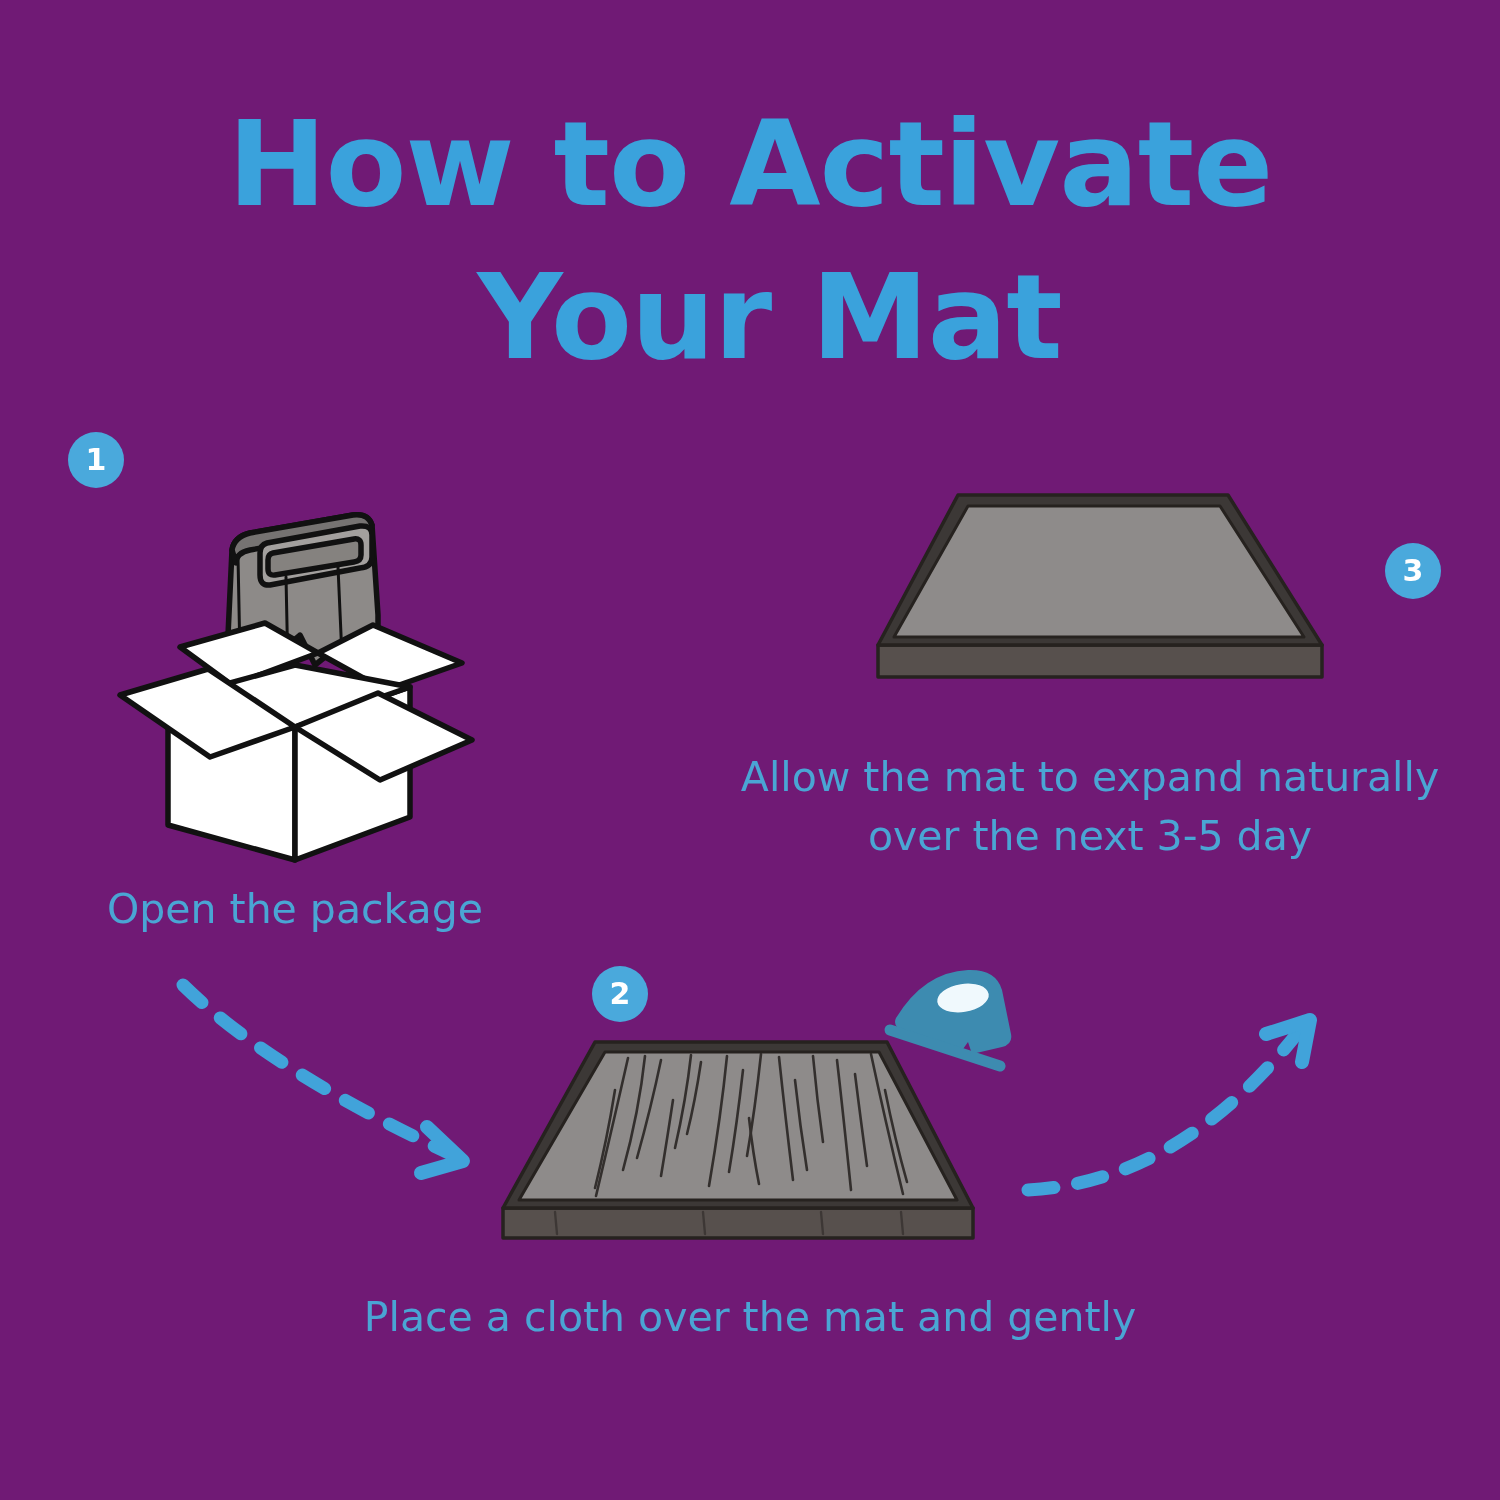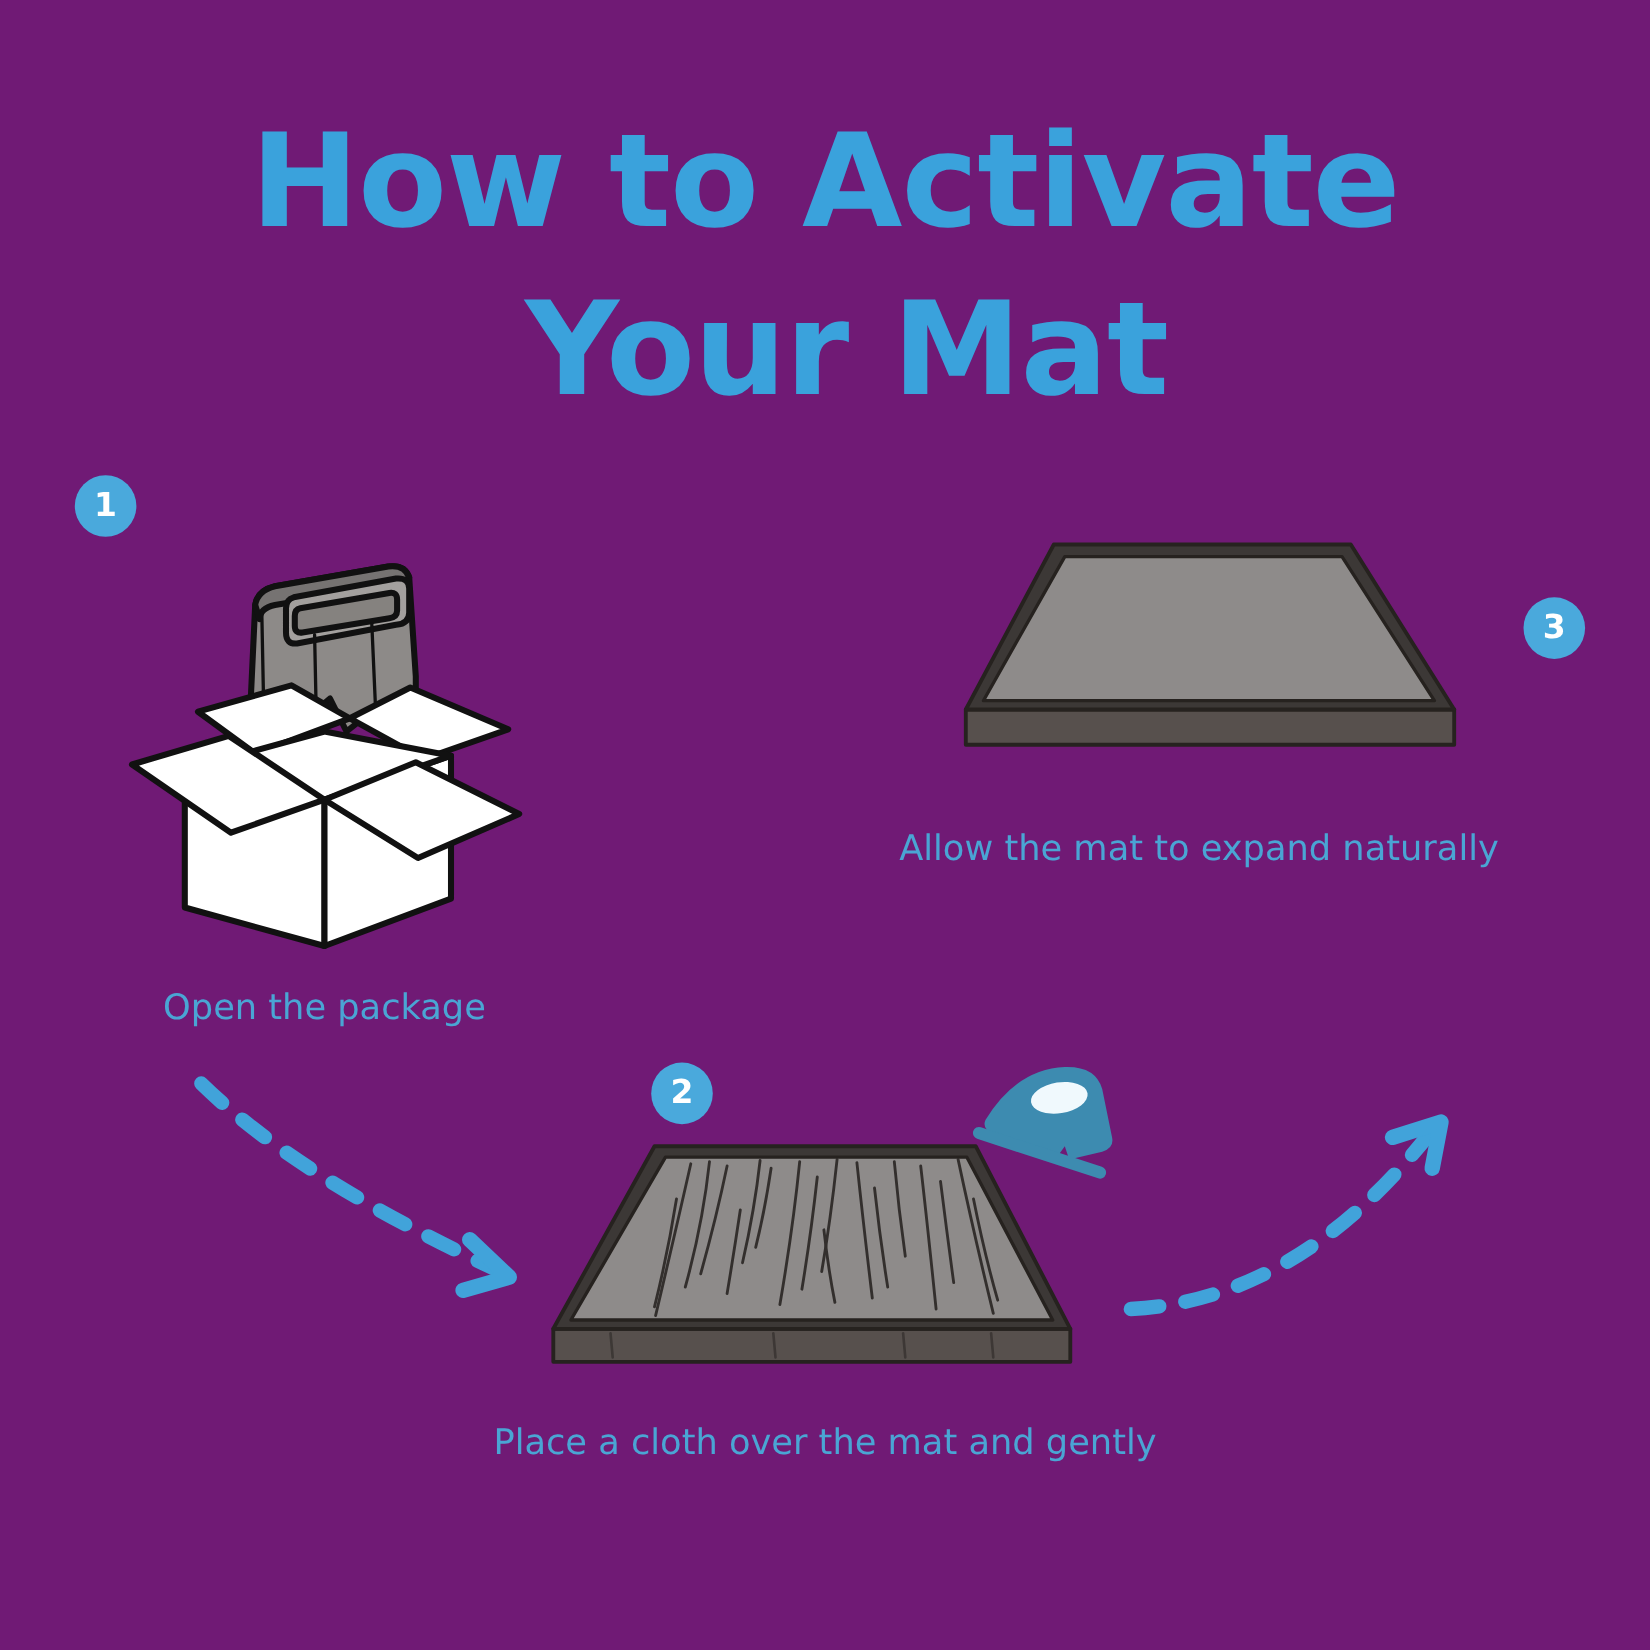--- a/index.html
+++ b/index.html
@@ -54,26 +54,26 @@
   #badge-1 { left: 68px;  top: 432px; }
   #badge-2 { left: 592px; top: 966px; }
   #badge-3 { left: 1385px; top: 543px; }
 
   
   .caption {
     position: absolute;
     color: #4aa5d4;
     font-family: "DejaVu Sans", sans-serif;
     font-weight: 400;
-    font-size: 32px;
+    font-size: 41px;
     line-height: 1.45;
     text-align: center;
     white-space: nowrap;
   }
-  #caption-1 { left: 30px;  top: 880px;  width: 530px; margin-top: 12px; }
+  #caption-1 { left: 30px;  top: 880px;  width: 530px; }
   #caption-3 { left: 690px; top: 748px;  width: 800px; }
   #caption-2 { left: 255px; top: 1288px; width: 990px; }
 
   
   .art { position: absolute; }
   #art-box   { left: 110px; top: 495px;  width: 380px; height: 365px; }
   #art-mat3  { left: 860px; top: 485px;  width: 490px; height: 215px; }
   #art-mat2  { left: 495px; top: 1030px; width: 520px; height: 245px; }
   #art-iron  { left: 880px; top: 962px;  width: 160px; height: 115px; }
   #art-arrow1{ left: 175px; top: 975px;  width: 320px; height: 215px; }
@@ -197,15 +197,16 @@
       <path d="M18 160 L18 192 L462 192 L462 160 Z" fill="#57504d" stroke="#26221f" stroke-width="3.5" stroke-linejoin="round"></path>
 
       <path d="M98 10 L368 10 L462 160 L18 160 Z" fill="#3c3836" stroke="#26221f" stroke-width="3.5" stroke-linejoin="round"></path>
 
       <path d="M108 21 L360 21 L444 152 L34 152 Z" fill="#8e8b8a" stroke="#26221f" stroke-width="3" stroke-linejoin="round"></path>
     </svg>
   </div>
 
   <div class="caption" id="caption-3">
     <span>Allow the mat to expand naturally</span><br>
+    <span>over the next 3-5 day</span>
   </div>
 
 </div>
 
 </body></html>

